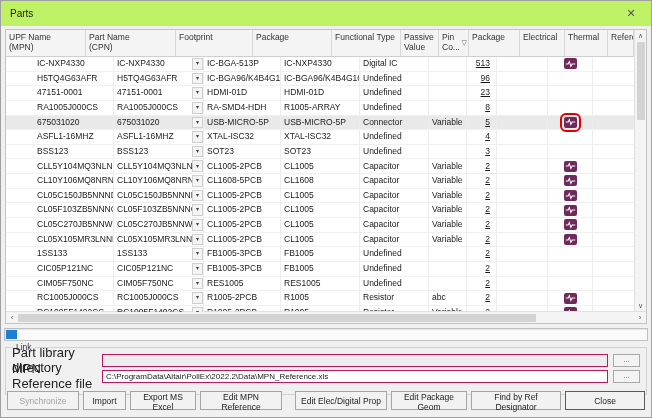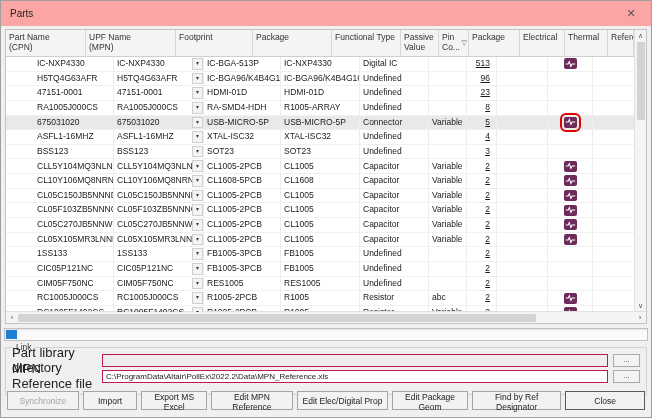--- a/index.html
+++ b/index.html
@@ -4,21 +4,21 @@
 <style>
   html,body{margin:0;padding:0;background:#ffffff;}
   *{box-sizing:border-box;}
   .dialog{
     position:relative;width:652px;height:418px;
     background:#f0f0f0;border:1px solid #9f9f9f;
     font-family:"Liberation Sans",sans-serif;color:#1a1a1a;
     overflow:hidden;
   }
   
-  .titlebar{height:25px;background:#fca5a5;display:flex;align-items:center;padding:0 9px;}
+  .titlebar{height:25px;background:#bef264;display:flex;align-items:center;padding:0 9px;}
   .titlebar .title{font-size:10px;color:#222;}
   .titlebar .close{margin-left:auto;width:22px;text-align:center;font-size:11px;color:#555;cursor:pointer;}
   
   .grid{position:absolute;left:4px;right:4px;top:28px;height:295px;background:#fff;border:1px solid #c3c3c3;display:flex;flex-direction:column;}
   .grid-main{flex:1;display:flex;min-height:0;}
   .grid-content{flex:1;display:flex;flex-direction:column;min-width:0;}
   .grid-header,.grid-row{display:grid;grid-template-columns:80px 90px 77px 79px 69px 38px 30px 51px 45px 43px minmax(0,1fr);}
   .grid-header{height:27px;background:#f4f4f4;border-bottom:1px solid #cfcfcf;flex:none;}
   .hcell{position:relative;padding:2px 3px;font-size:8.5px;line-height:1.18;color:#333;border-right:1px solid #d8d8d8;white-space:pre-line;overflow:hidden;}
   .hcell .sort-icon{position:absolute;right:1px;top:9px;font-size:7px;color:#666;}
@@ -52,41 +52,41 @@
   .link-row .lbl{width:90px;flex:none;font-size:13px;color:#222;}
   .link-row .field{flex:1;height:13px;border:1px solid #be185d;background:#fff;font-size:8px;line-height:11px;padding:0 3px;white-space:nowrap;overflow:hidden;color:#222;}
   .link-row .field.empty{background:#ededed;}
   .link-row .browse{width:27px;height:13px;margin-left:5px;flex:none;background:#f3f3f3;border:1px solid #a9a9a9;font-size:7px;line-height:10px;text-align:center;color:#333;cursor:pointer;}
   
   .btnbar{position:absolute;left:6px;right:6px;top:390px;height:19px;display:flex;align-items:stretch;}
   .btn{background:#f2f2f2;border:1px solid #a5a5a5;font-family:"Liberation Sans",sans-serif;font-size:8.5px;color:#222;margin-right:4px;padding:0 4px;cursor:pointer;}
   .btn:last-child{margin-right:0;}
   .btn.disabled{color:#a3a3a3;}
   .btn.default{border:1px solid #5a5a5a;}
-  .w-sync{width:72px;}.w-import{width:55px;}.w-export{width:66px;}.w-editmpn{width:82px;}
+  .w-sync{width:72px;}.w-import{width:43px;}.w-export{width:66px;}.w-editmpn{width:82px;}
   .w-elec{width:92px;margin-left:auto;}.w-pkg{width:76px;}.w-find{width:90px;}.w-close{width:80px;}
 </style>
 </head>
 <body>
 
 <div class="dialog">
 
   <div class="titlebar">
     <span class="title">Parts</span>
     <span class="close">✕</span>
   </div>
 
   <div class="grid">
     <div class="grid-main">
       <div class="grid-content">
         <div class="grid-header">
+            <div class="hcell">UPF Name
+(MPN)</div>
             <div class="hcell">Part Name
 (CPN)</div>
-            <div class="hcell">UPF Name
-(MPN)</div>
             <div class="hcell">Footprint</div>
             <div class="hcell">Package</div>
             <div class="hcell">Functional Type</div>
             <div class="hcell">Passive
 Value</div>
             <div class="hcell">Pin
 Co...<span class="sort-icon">▽</span></div>
             <div class="hcell">Package</div>
             <div class="hcell">Electrical</div>
             <div class="hcell">Thermal</div>

